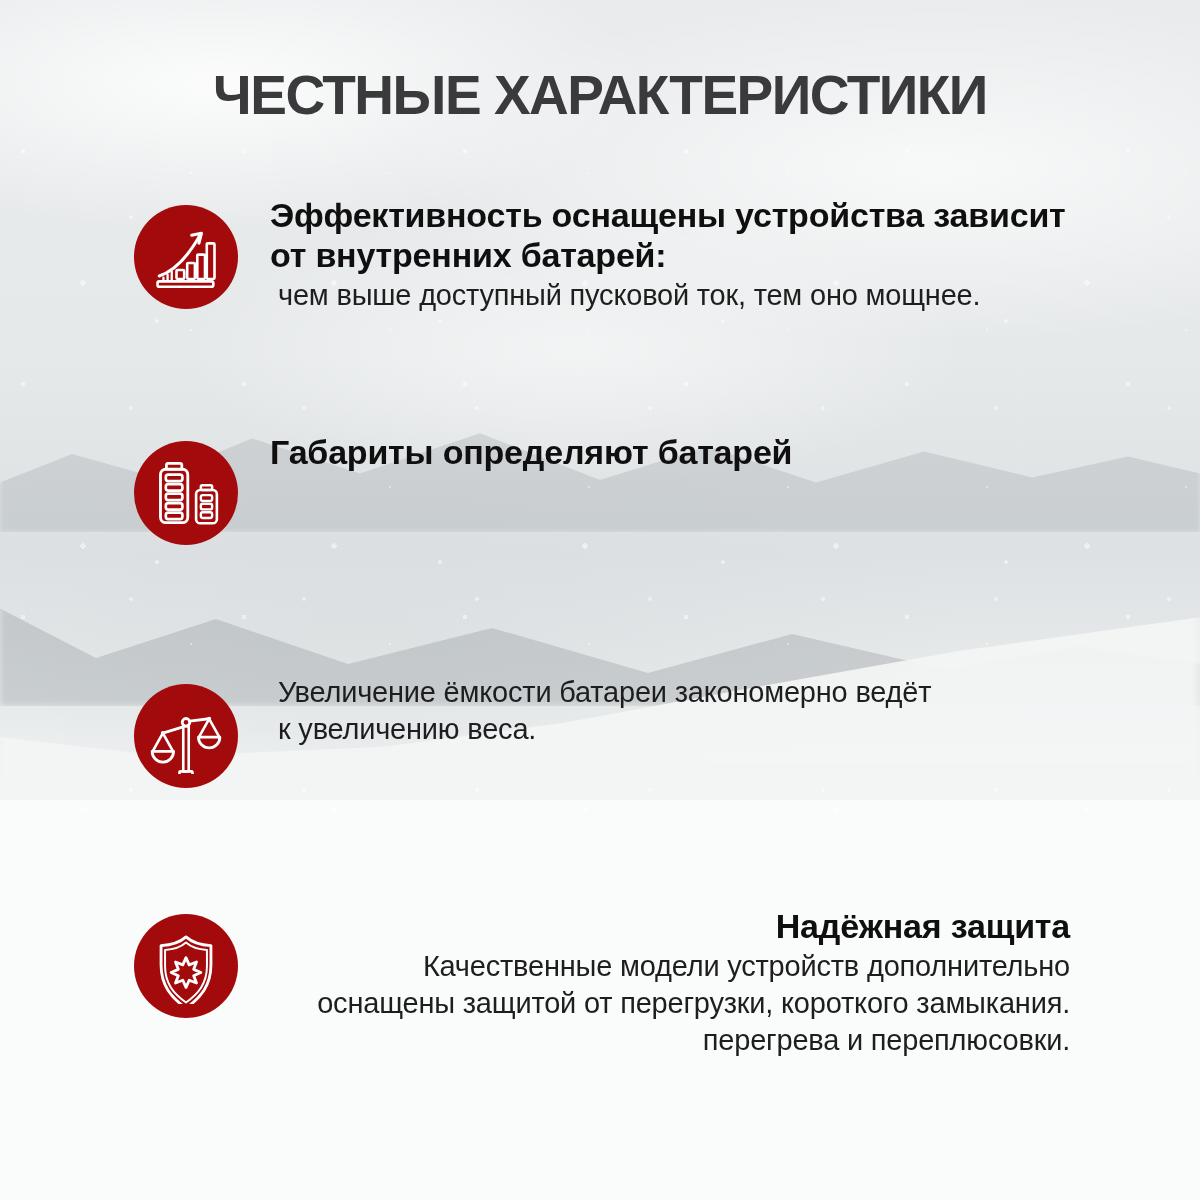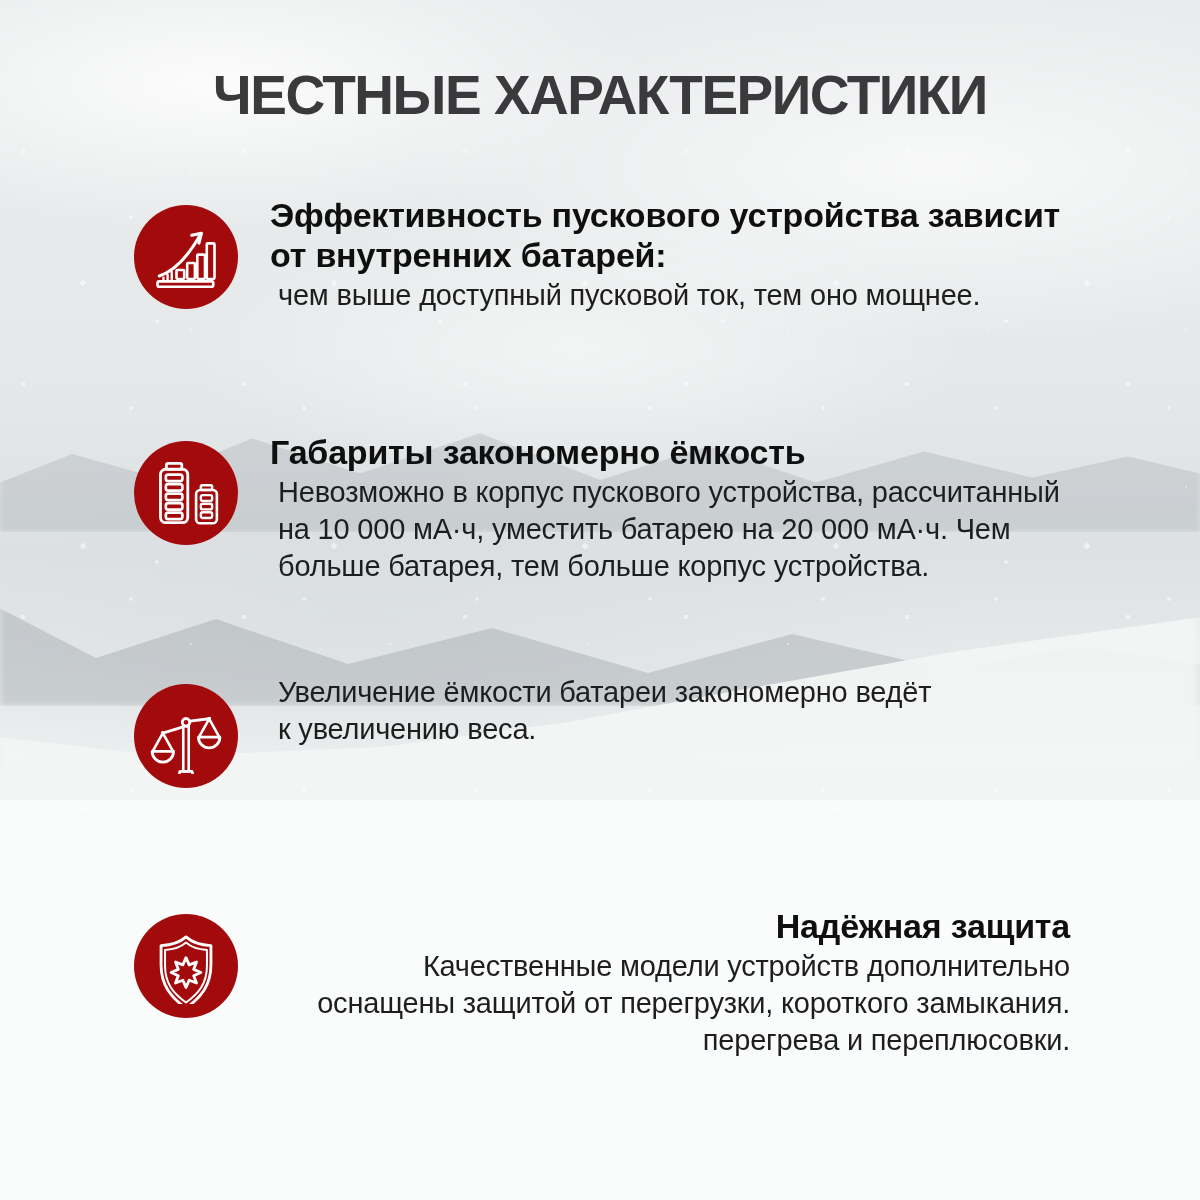--- a/index.html
+++ b/index.html
@@ -94,21 +94,21 @@
         <path class="ic" stroke-width="2" d="M13 49.5 V51 M16.5 47 V51 M20 44.5 V51"></path>
         <rect class="ic" x="24" y="43" width="6.5" height="7.5" rx="1" stroke-width="2.2"></rect>
         <rect class="ic" x="33" y="37" width="6.5" height="13.5" rx="1" stroke-width="2.2"></rect>
         <rect class="ic" x="41.5" y="30" width="6.5" height="20.5" rx="1" stroke-width="2.2"></rect>
         <rect class="ic" x="49.5" y="20.5" width="6.5" height="30" rx="1" stroke-width="2.2"></rect>
         <path class="ic" stroke-width="2.6" d="M9.5 48 C20 44.5 32 35 44.5 12.5"></path>
         <path class="ic" stroke-width="2.6" d="M45 12 L36.8 13.6 M45 12 L42.9 20.3"></path>
       </svg>
     </div>
     <div class="txt">
-      <h2>Эффективность пускового устройства зависит от внутренних батарей:</h2>
+      <h2>Эффективность оснащены устройства зависит от внутренних батарей:</h2>
       <p>чем выше доступный пусковой ток, тем оно мощнее.</p>
     </div>
   </section>
 
   <section class="feature s2">
     <div class="icon-circle">
       <svg viewBox="0 0 64 64" aria-hidden="true">
         <rect class="ic" x="15.5" y="7" width="13" height="5" rx="1.5" stroke-width="2.3"></rect>
         <rect class="ic" x="10.5" y="12" width="23" height="45" rx="4.5" stroke-width="2.4"></rect>
         <rect class="ic" x="15" y="16.5" width="14" height="5.5" rx="2" stroke-width="2.2"></rect>
@@ -117,22 +117,21 @@
         <rect class="ic" x="15" y="40.5" width="14" height="5.5" rx="2" stroke-width="2.2"></rect>
         <rect class="ic" x="15" y="48.5" width="14" height="5.5" rx="2" stroke-width="2.2"></rect>
         <rect class="ic" x="44.5" y="25.5" width="9.5" height="4" rx="1.2" stroke-width="2.1"></rect>
         <rect class="ic" x="40.5" y="29.5" width="17.5" height="28" rx="3.5" stroke-width="2.2"></rect>
         <rect class="ic" x="44.5" y="33.8" width="9.5" height="4.8" rx="1.6" stroke-width="2"></rect>
         <rect class="ic" x="44.5" y="41" width="9.5" height="4.8" rx="1.6" stroke-width="2"></rect>
         <rect class="ic" x="44.5" y="48.2" width="9.5" height="4.8" rx="1.6" stroke-width="2"></rect>
       </svg>
     </div>
     <div class="txt">
-      <h2>Габариты закономерно ёмкость</h2>
-      <p>Невозможно в корпус пускового устройства, рассчитанный на 10&nbsp;000&nbsp;мА·ч, уместить батарею на&nbsp;20&nbsp;000&nbsp;мА·ч. Чем больше батарея, тем больше корпус устройства.</p>
+      <h2>Габариты определяют батарей</h2>
     </div>
   </section>
 
   <section class="feature s3">
     <div class="icon-circle">
       <svg viewBox="0 0 64 64" aria-hidden="true">
         <circle class="ic" cx="32" cy="20.5" r="3.2" stroke-width="2.4"></circle>
         <path class="ic" stroke-width="2.4" d="M12.5 29.5 L28.9 24.5 M35.1 19.5 L51.5 17.5"></path>
         <circle cx="12.5" cy="29.5" r="1.7" fill="#fff" stroke="none"></circle>
         <circle cx="51.5" cy="17.5" r="1.7" fill="#fff" stroke="none"></circle>

